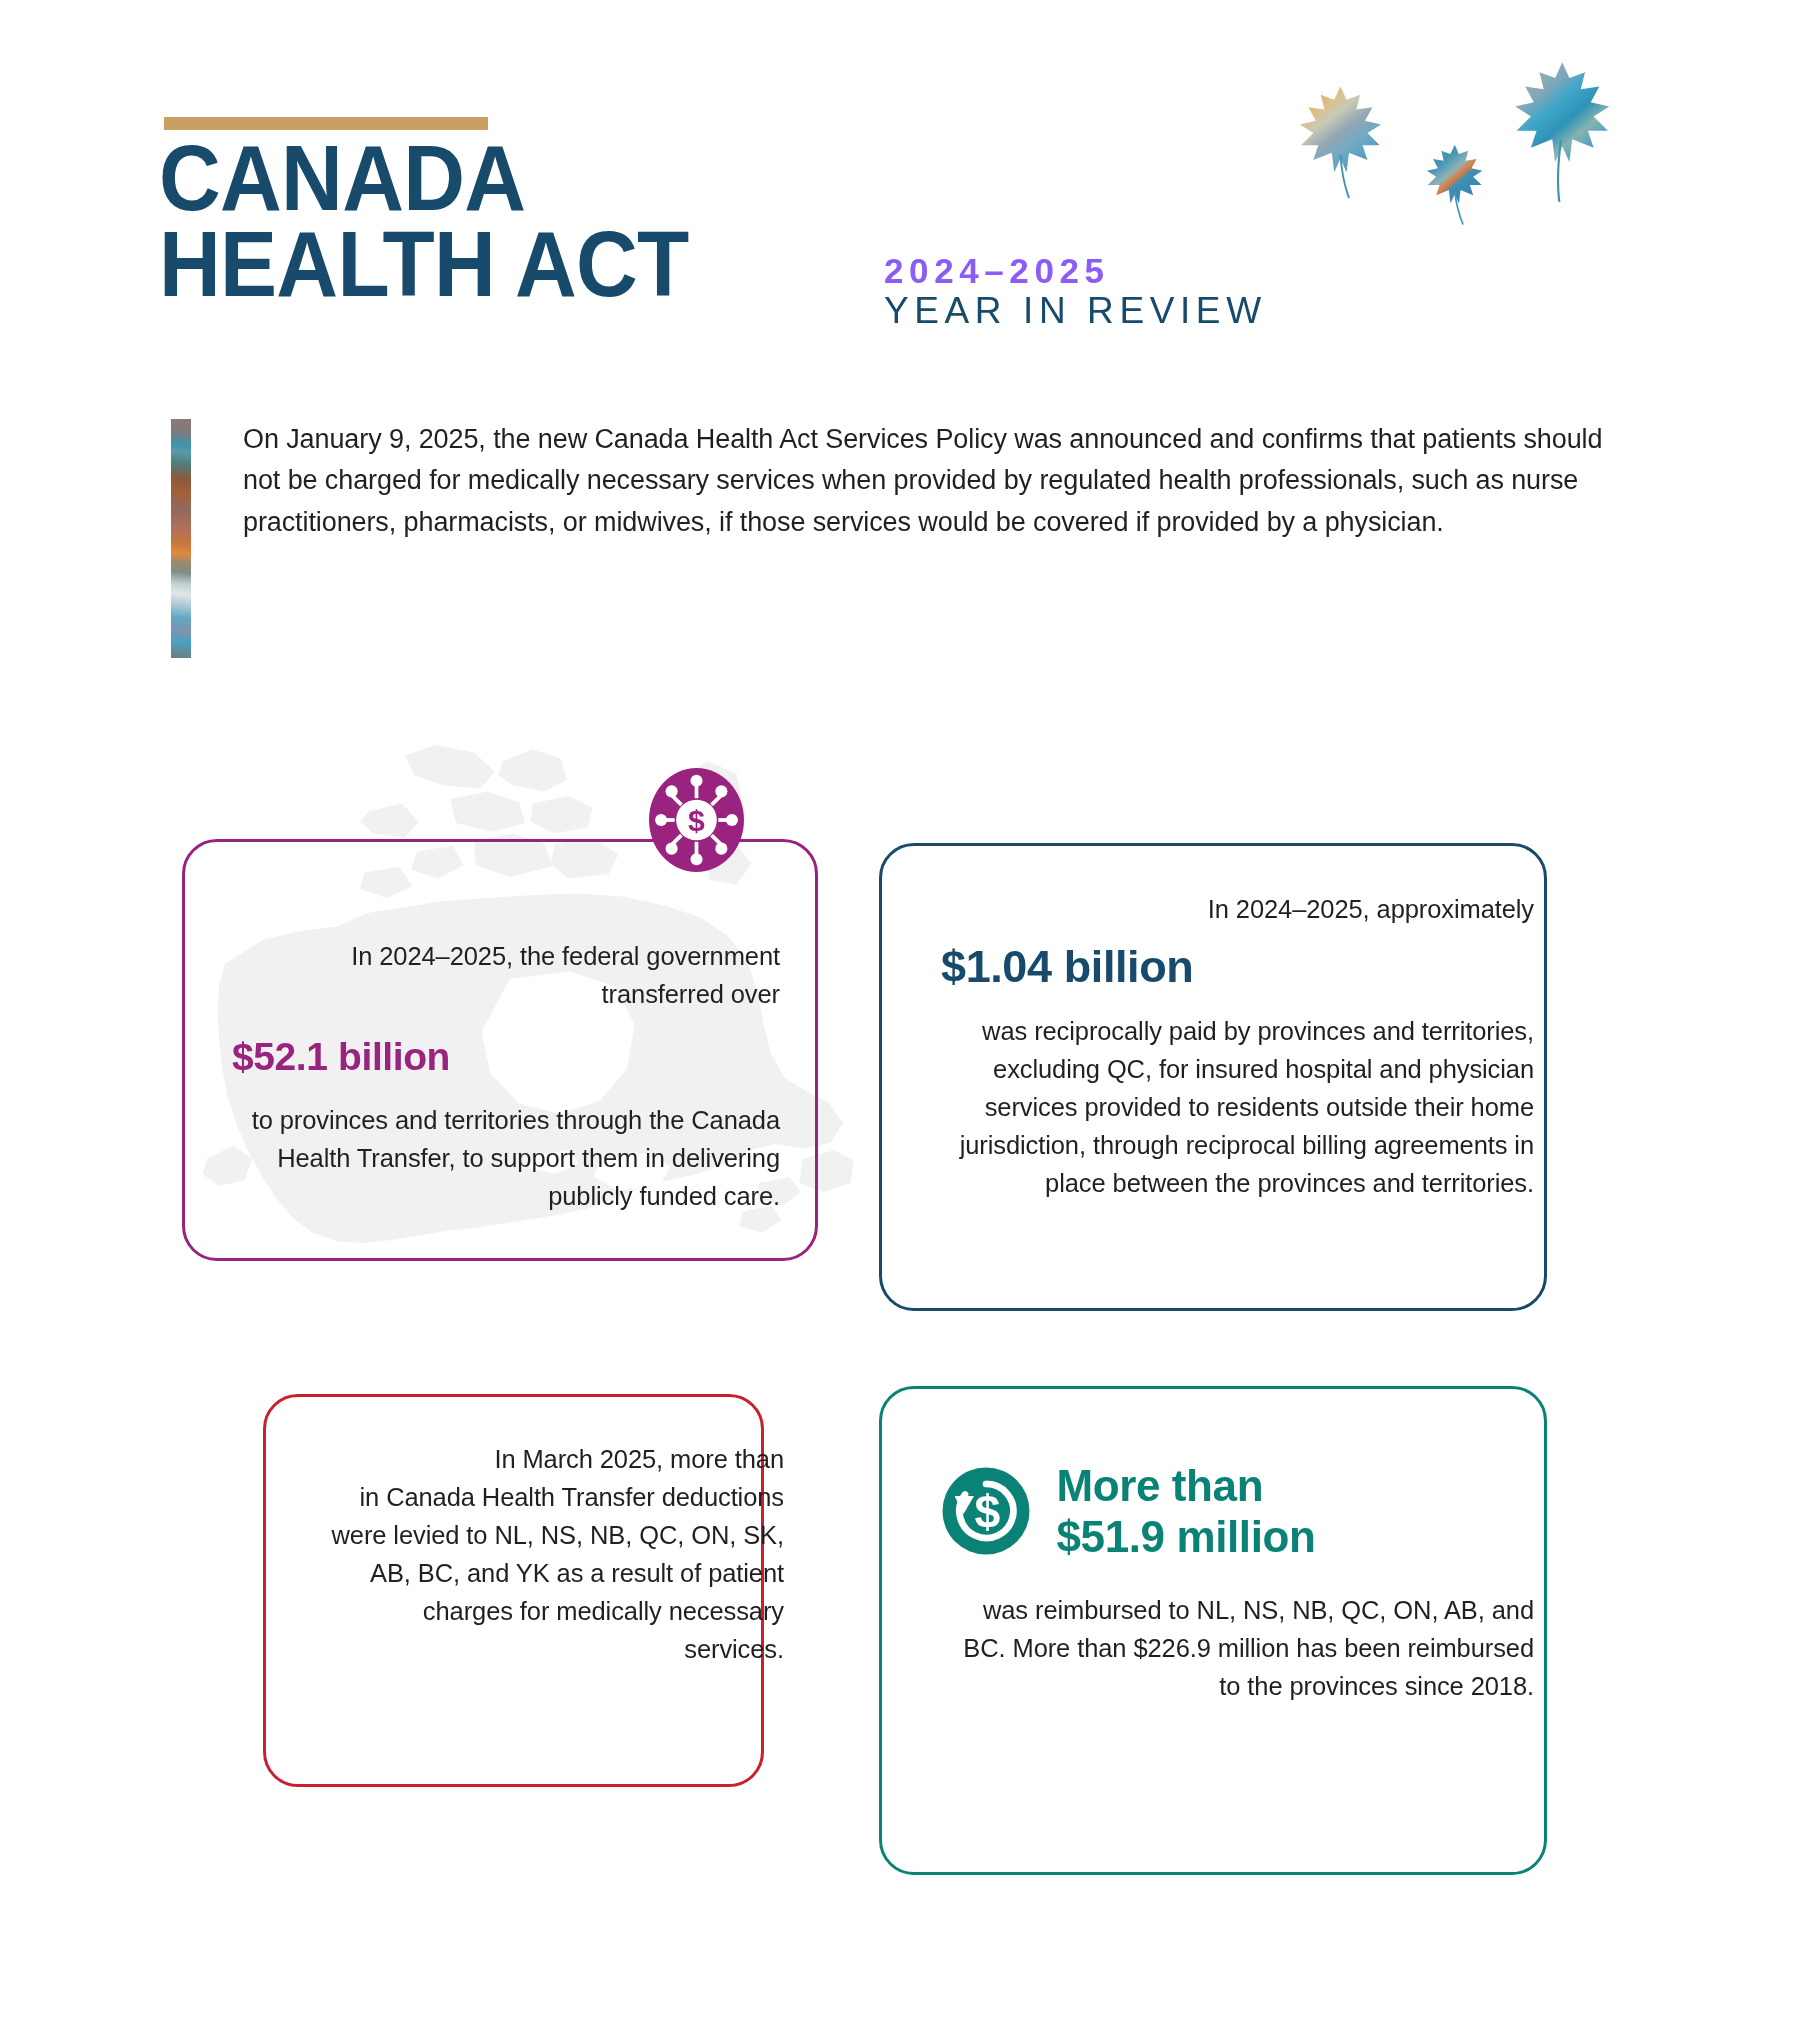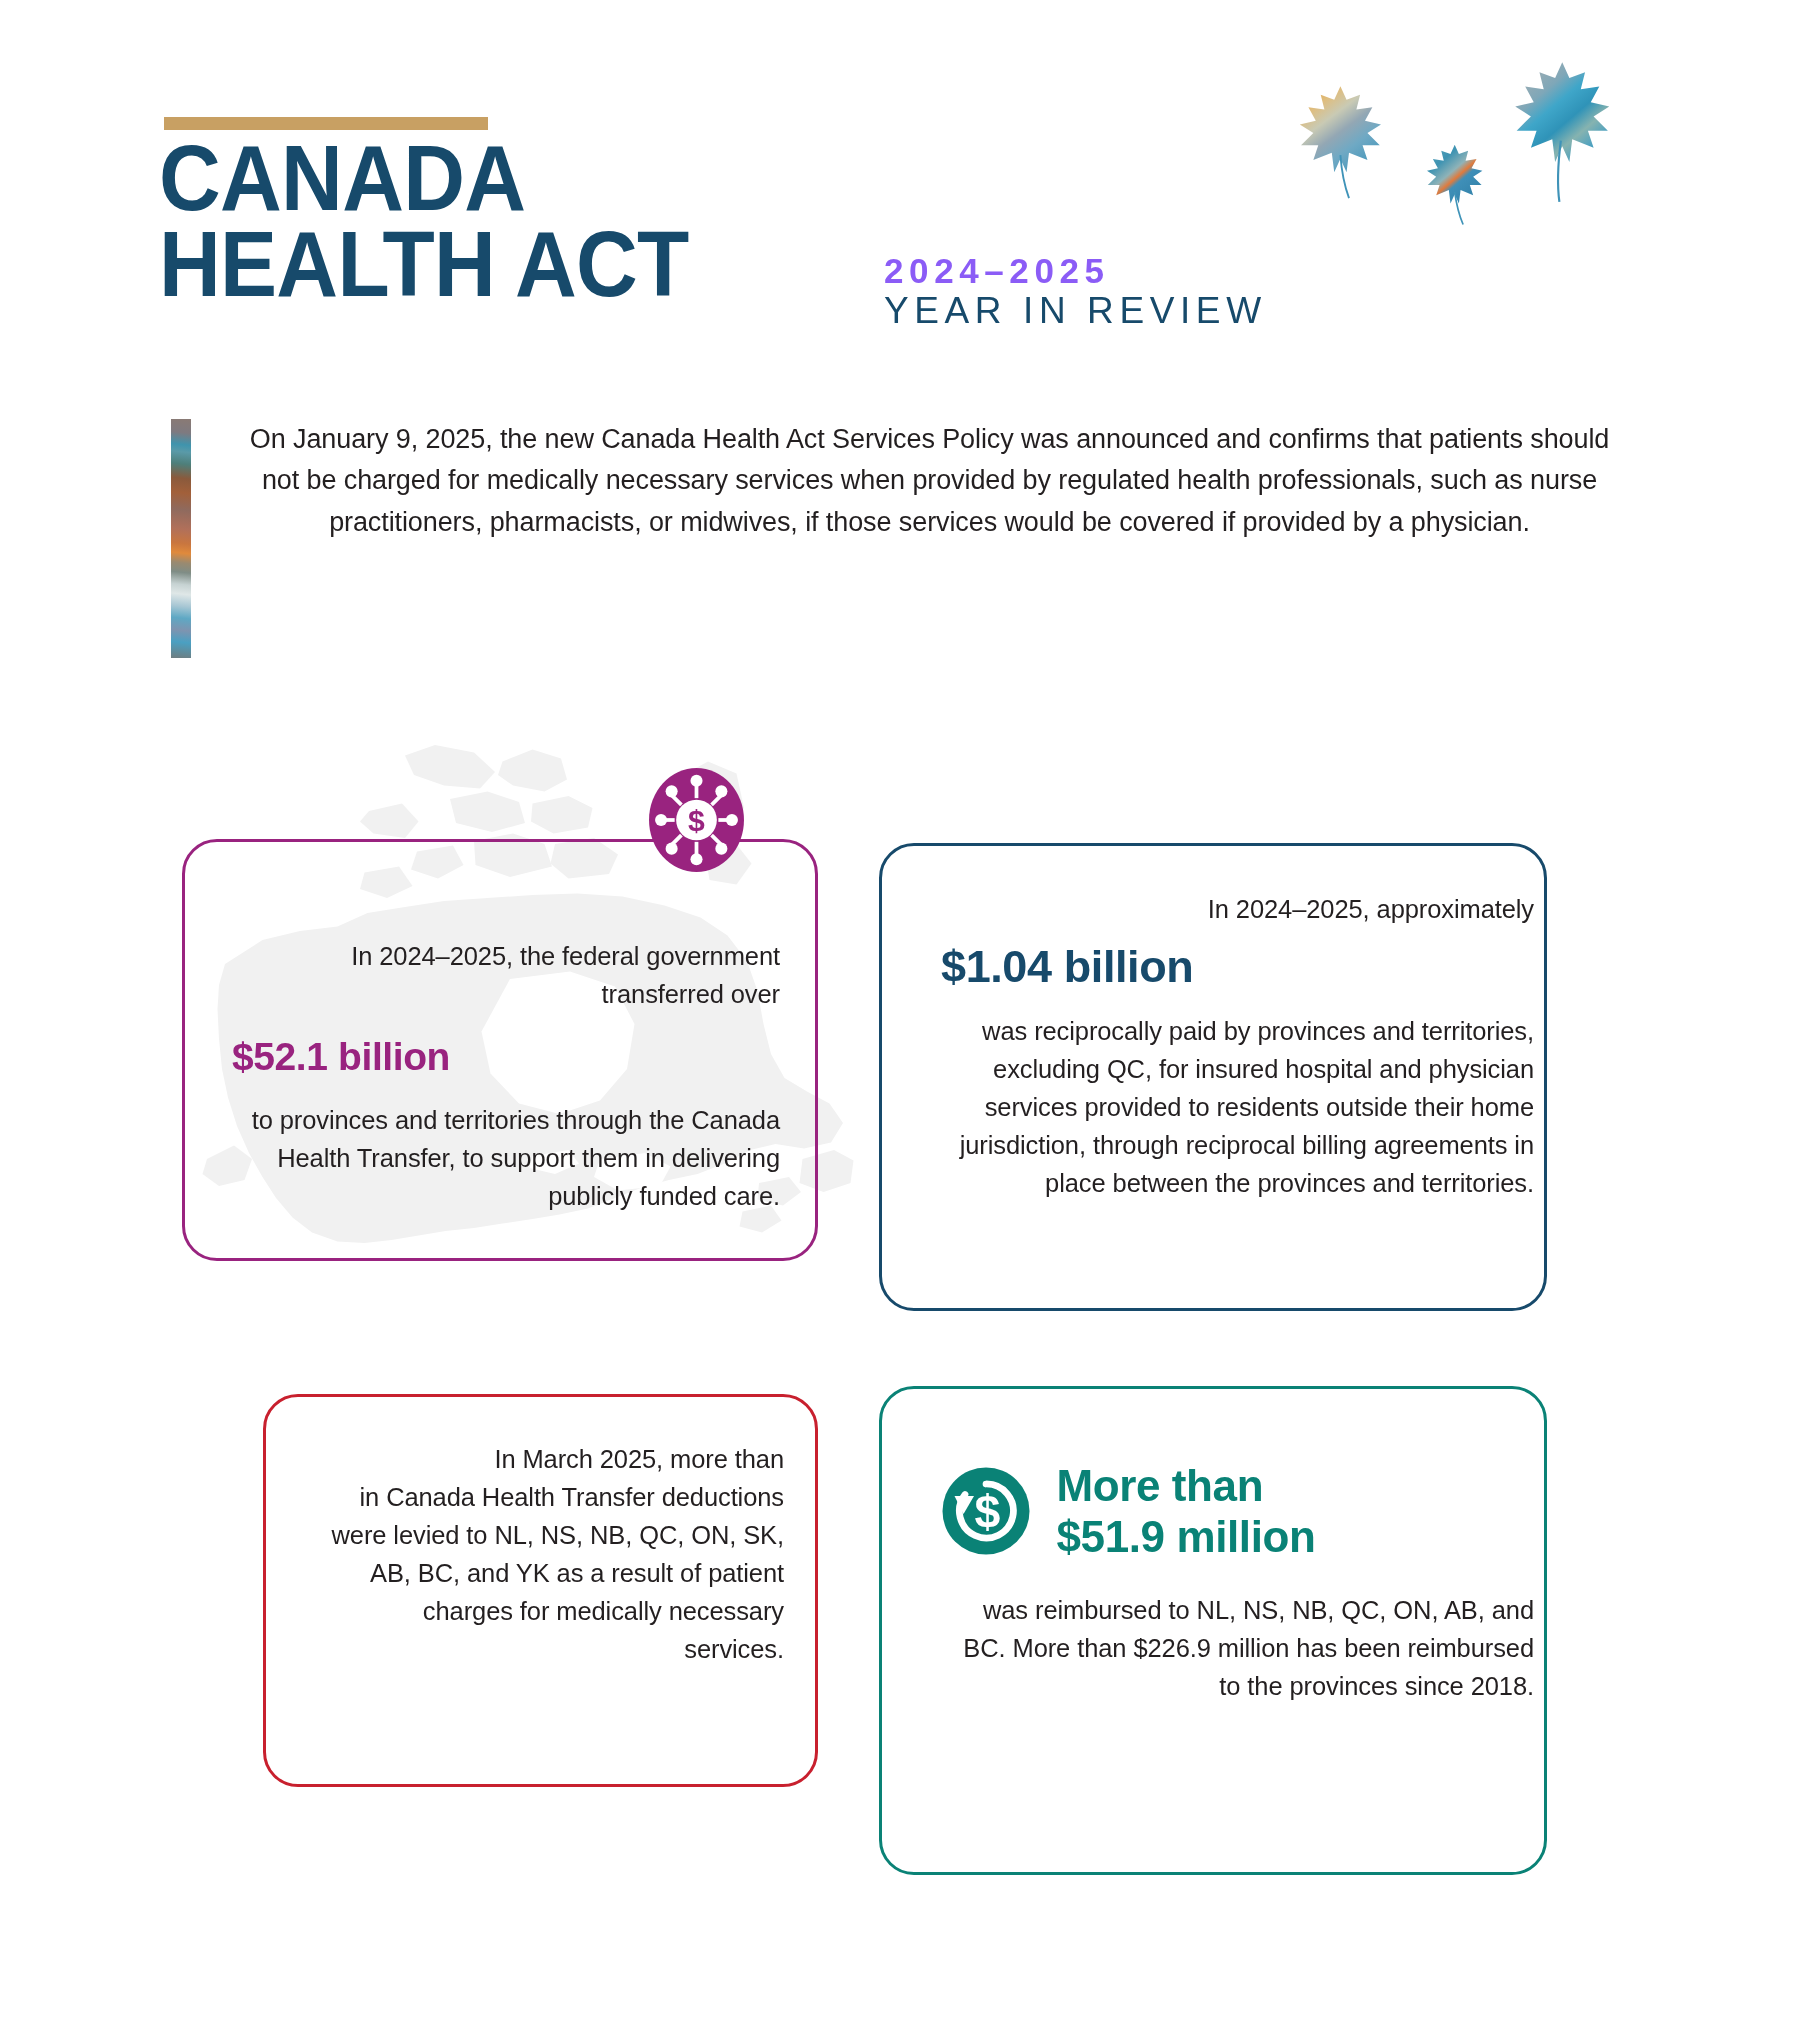--- a/index.html
+++ b/index.html
@@ -124,21 +124,20 @@
     top: 0px;
     width: 1373px;
   }
   #intro-text p {
     margin: 0 0 33px 0;
     font-family: "Liberation Sans", sans-serif;
     font-size: 27px;
     line-height: 1.53;
     color: #231f20;
     letter-spacing: -0.1px;
-    text-align: center;
   }
   #intro-text p:last-child { margin-bottom: 0; }
 
   
   #map-watermark {
     position: absolute;
     left: 180px;
     top: 739px;
     width: 720px;
     height: 585px;
@@ -215,21 +214,21 @@
     left: 59px;
     top: 45px;
     width: 593px;
   }
   #card-2 .big-figure { color: #174A6B; margin: 13.5px 0 21px 0; display: block; font-size: 45px; }
 
   
   #card-3 {
     left: 263px;
     top: 1394px;
-    width: 555px;
+    width: 501px;
     height: 393px;
     border-width: 3.8px;
     border-color: #C8202E;
   }
   #card-3-body {
     position: absolute;
     left: 53px;
     top: 44px;
     width: 465px;
   }

